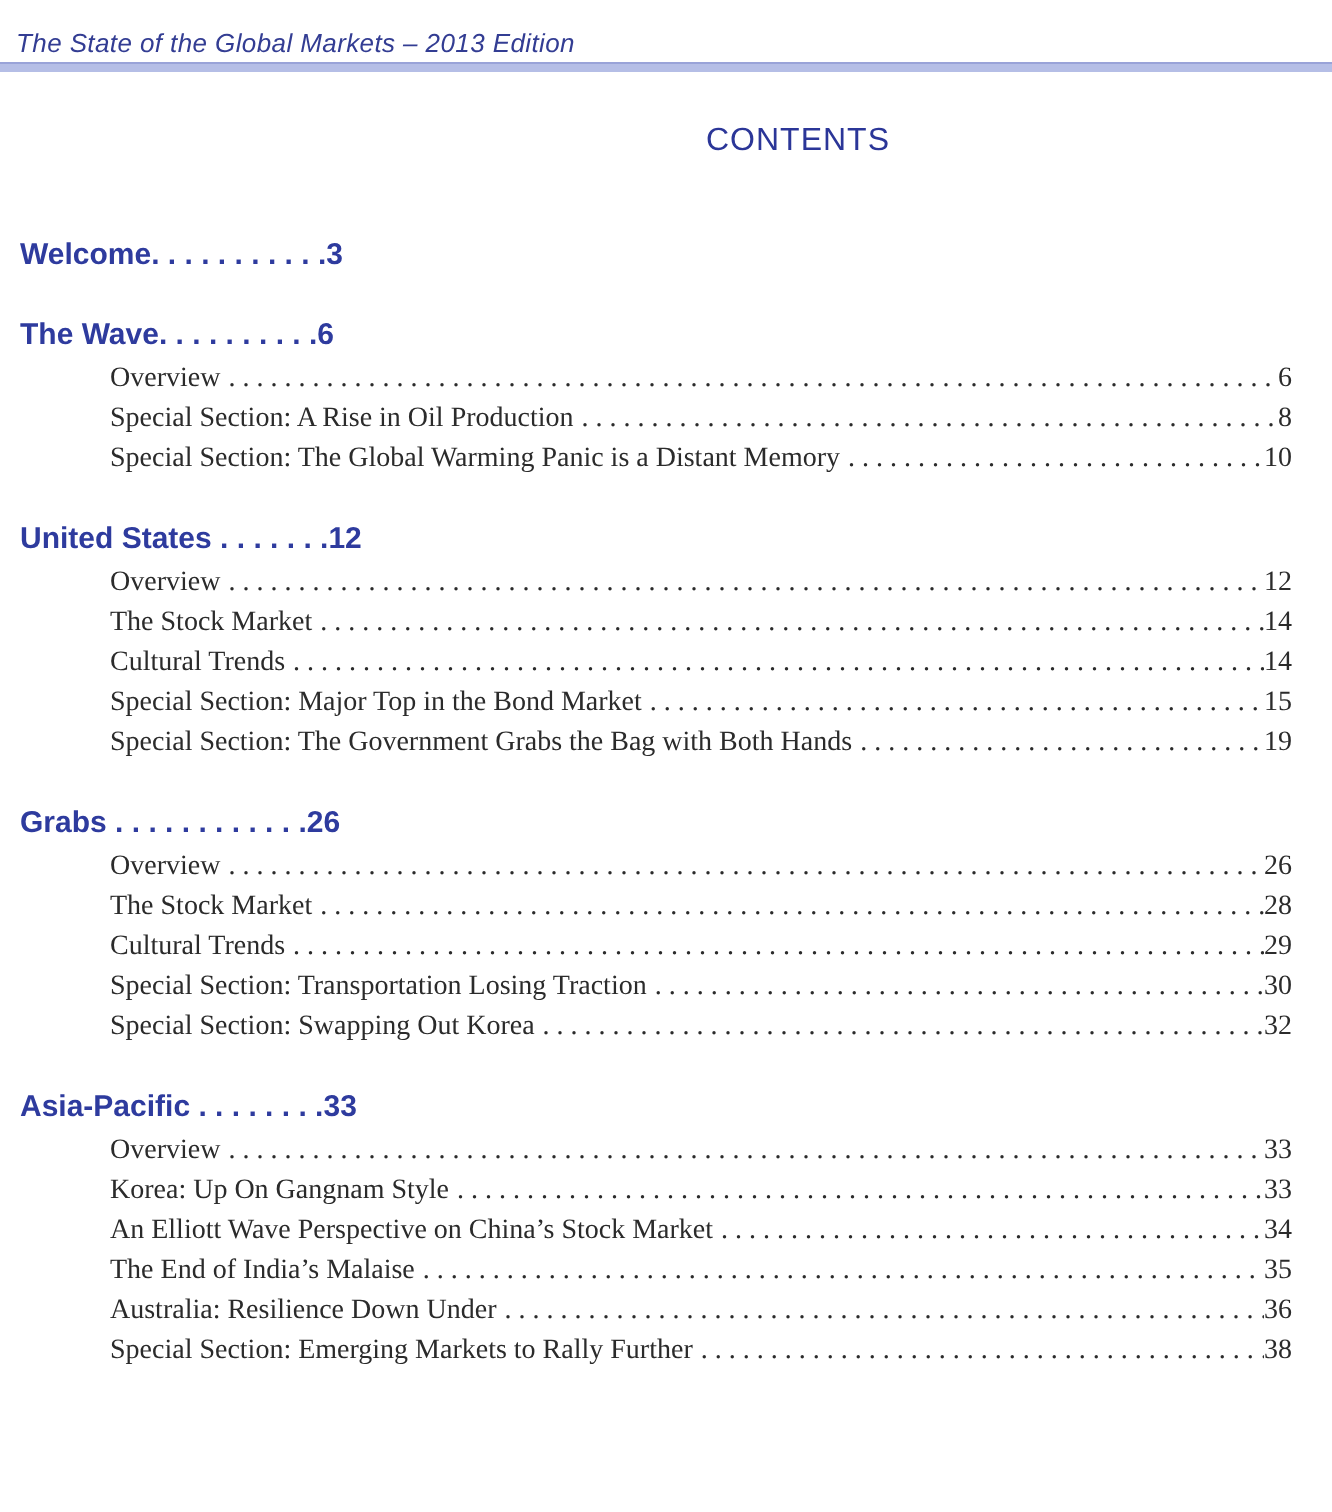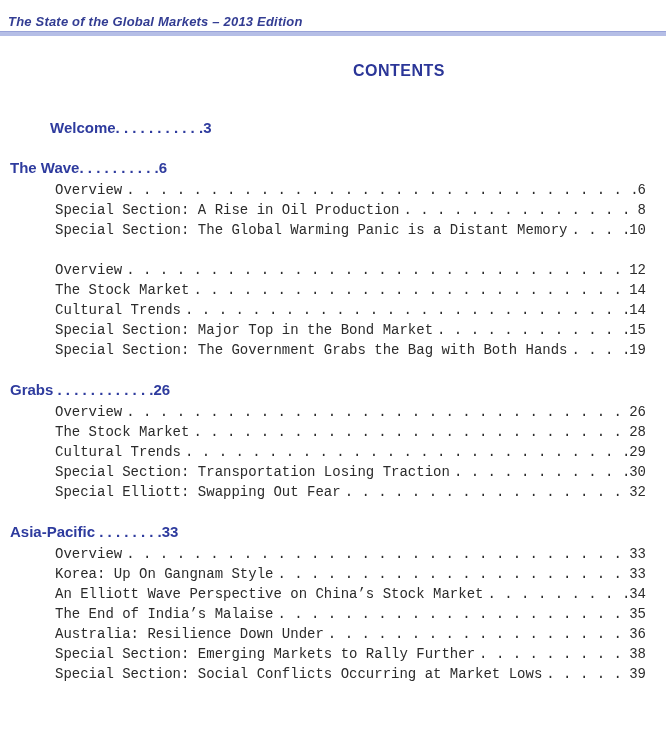--- a/index.html
+++ b/index.html
@@ -4,49 +4,49 @@
 <style>
   html, body { margin:0; padding:0; }
   body {
     width:666px; height:756px; background:#ffffff; overflow:hidden;
     font-family:"Liberation Sans", sans-serif;
   }
   .page { position:relative; width:666px; height:756px; background:#fff; }
 
   .header-title {
     margin:14px 8px 0 8px;
-    font-style:italic; font-weight:bold; font-size:13px; line-height:15px;
+    font-style:italic; font-weight:normal; font-size:13px; line-height:15px;
     color:#333d93; letter-spacing:0.2px;
   }
   .header-rule {
     margin-top:2px; height:4px;
     background:#b5bee6; border-top:1px solid #99a3d8;
   }
 
   .contents-title {
     margin:26px 0 0 0; padding-left:132px;
     text-align:center;
-    font-size:16px; font-weight:bold; line-height:18px;
+    font-size:16px; font-weight:normal; line-height:18px;
     color:#2b3698; letter-spacing:0.5px;
   }
 
   .toc { margin:38px 20px 0 10px; }
   .toc-section { margin-top:20px; }
-  .toc-section.first { margin-top:0;margin-left:40px; }
+  .toc-section.first { margin-top:0; }
 
   .section-heading {
     font-size:15px; font-weight:bold; line-height:20px; margin-bottom:2px;
     color:#2e3b9e; cursor:pointer;
   }
   .section-heading span { color:#2e3b9e; }
 
   .toc-entry {
     display:flex; align-items:baseline;
     padding-left:45px;
-    font-family:Liberation Mono, monospace;
+    font-family:Liberation Serif, serif;
     font-size:14px; line-height:20px; color:#2b2b2b;
     cursor:pointer;
   }
   .entry-label { white-space:nowrap; }
   .entry-dots {
     flex:1 1 auto; overflow:hidden; white-space:nowrap;
     padding:0 3px 0 4px; color:#2b2b2b;
   }
   .entry-dots::after {
     content:". . . . . . . . . . . . . . . . . . . . . . . . . . . . . . . . . . . . . . . . . . . . . . . . . . . . . . . . . . . . . . . . . . . . . . . . . . . . . . . . . . . . . . . . . . . . . . . . . . . . . . . . . . . . . . . . . . . . . . . . . .";
@@ -83,20 +83,21 @@
           <span class="entry-page">8</span>
         </div>
       <div class="toc-entry">
           <span class="entry-label">Special Section: The Global Warming Panic is a Distant Memory</span>
           <span class="entry-dots"></span>
           <span class="entry-page">10</span>
         </div>
     </div>
 
     <div class="toc-section">
+      <div class="section-heading"><span>United States</span><span> . . . . . . .</span><span>12</span></div>
       <div class="toc-entry">
           <span class="entry-label">Overview</span>
           <span class="entry-dots"></span>
           <span class="entry-page">12</span>
         </div>
       <div class="toc-entry">
           <span class="entry-label">The Stock Market</span>
           <span class="entry-dots"></span>
           <span class="entry-page">14</span>
         </div>
@@ -133,21 +134,21 @@
           <span class="entry-label">Cultural Trends</span>
           <span class="entry-dots"></span>
           <span class="entry-page">29</span>
         </div>
       <div class="toc-entry">
           <span class="entry-label">Special Section: Transportation Losing Traction</span>
           <span class="entry-dots"></span>
           <span class="entry-page">30</span>
         </div>
       <div class="toc-entry">
-          <span class="entry-label">Special Elliott: Swapping Out Fear</span>
+          <span class="entry-label">Special Section: Swapping Out Korea</span>
           <span class="entry-dots"></span>
           <span class="entry-page">32</span>
         </div>
     </div>
 
     <div class="toc-section">
       <div class="section-heading"><span>Asia-Pacific</span><span> . . . . . . . .</span><span>33</span></div>
       <div class="toc-entry">
           <span class="entry-label">Overview</span>
           <span class="entry-dots"></span>
@@ -171,21 +172,16 @@
       <div class="toc-entry">
           <span class="entry-label">Australia: Resilience Down Under</span>
           <span class="entry-dots"></span>
           <span class="entry-page">36</span>
         </div>
       <div class="toc-entry">
           <span class="entry-label">Special Section: Emerging Markets to Rally Further</span>
           <span class="entry-dots"></span>
           <span class="entry-page">38</span>
         </div>
-      <div class="toc-entry">
-          <span class="entry-label">Special Section: Social Conflicts Occurring at Market Lows</span>
-          <span class="entry-dots"></span>
-          <span class="entry-page">39</span>
-        </div>
     </div>
 
   </div>
 </div>
 
 </body></html>

